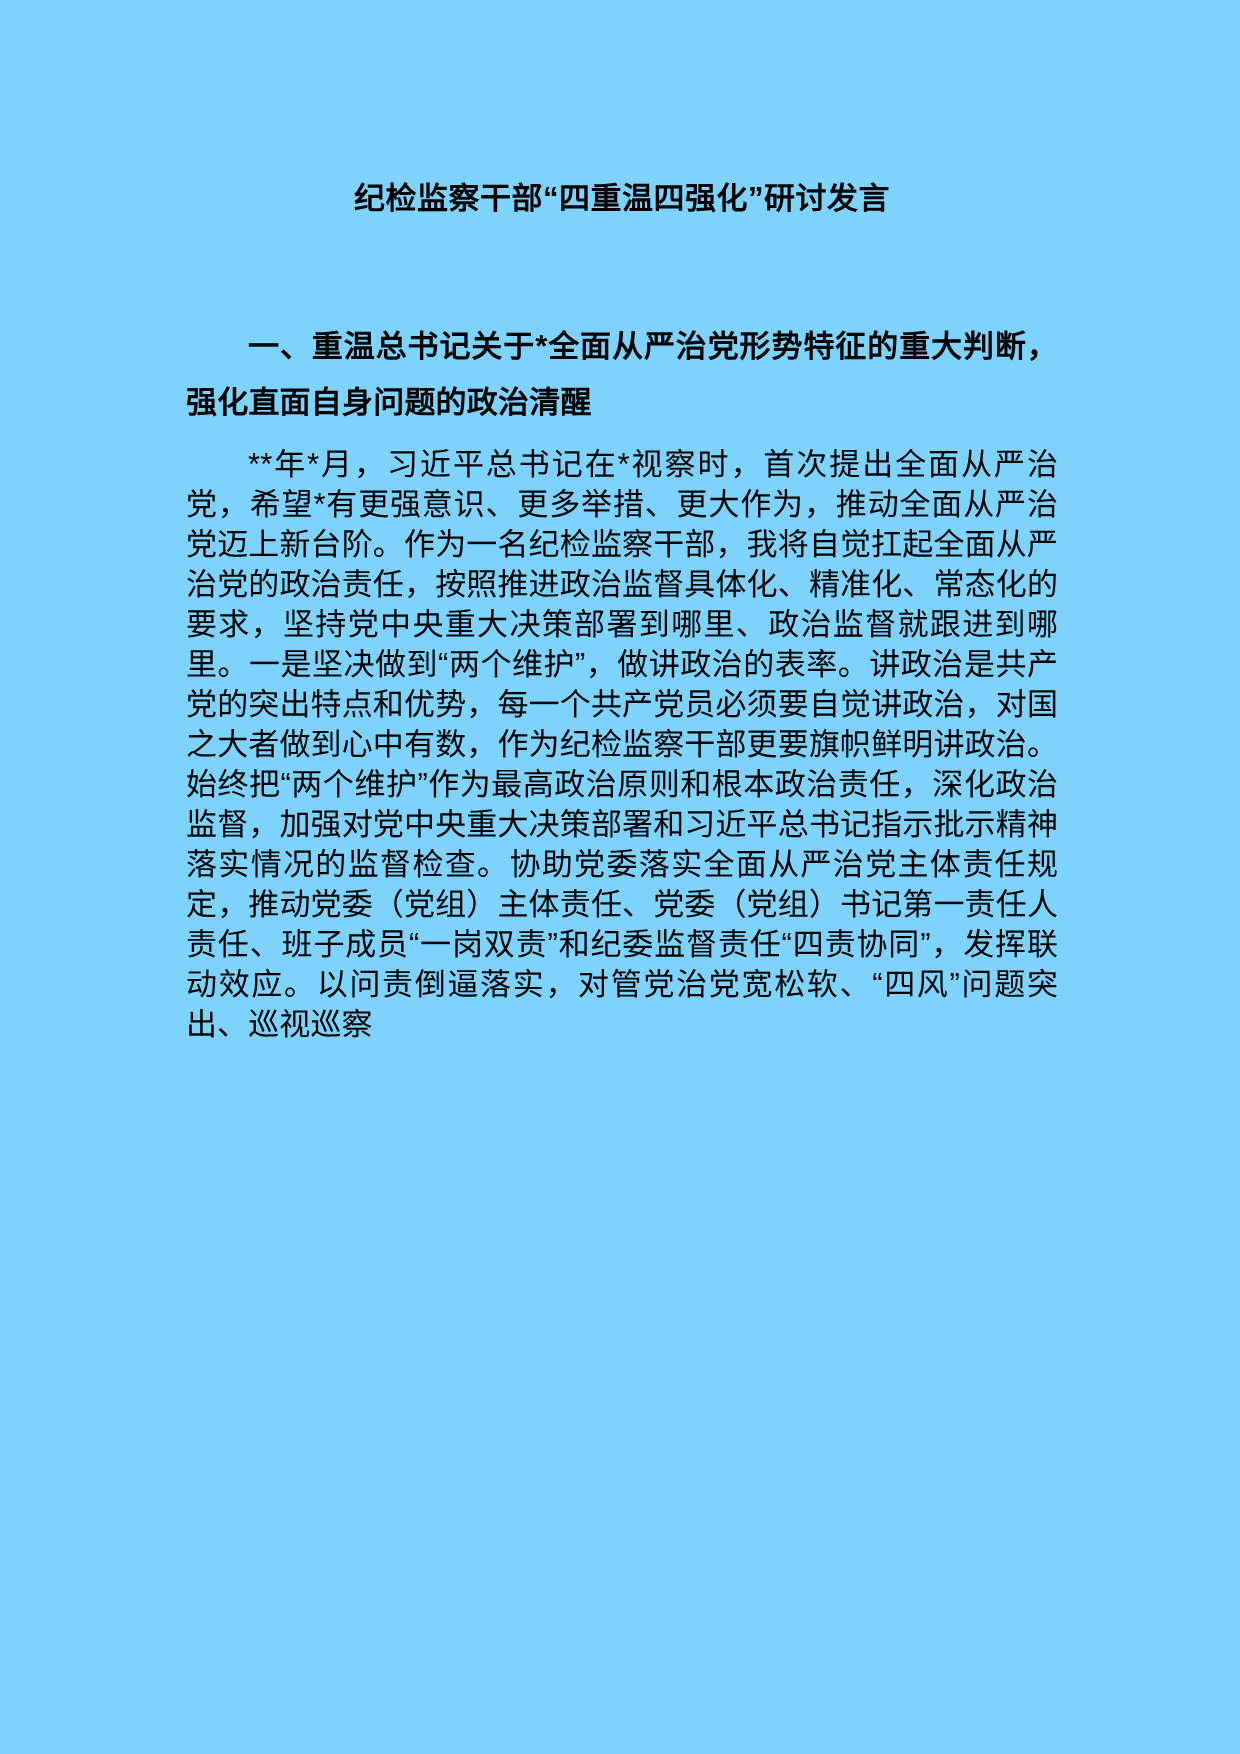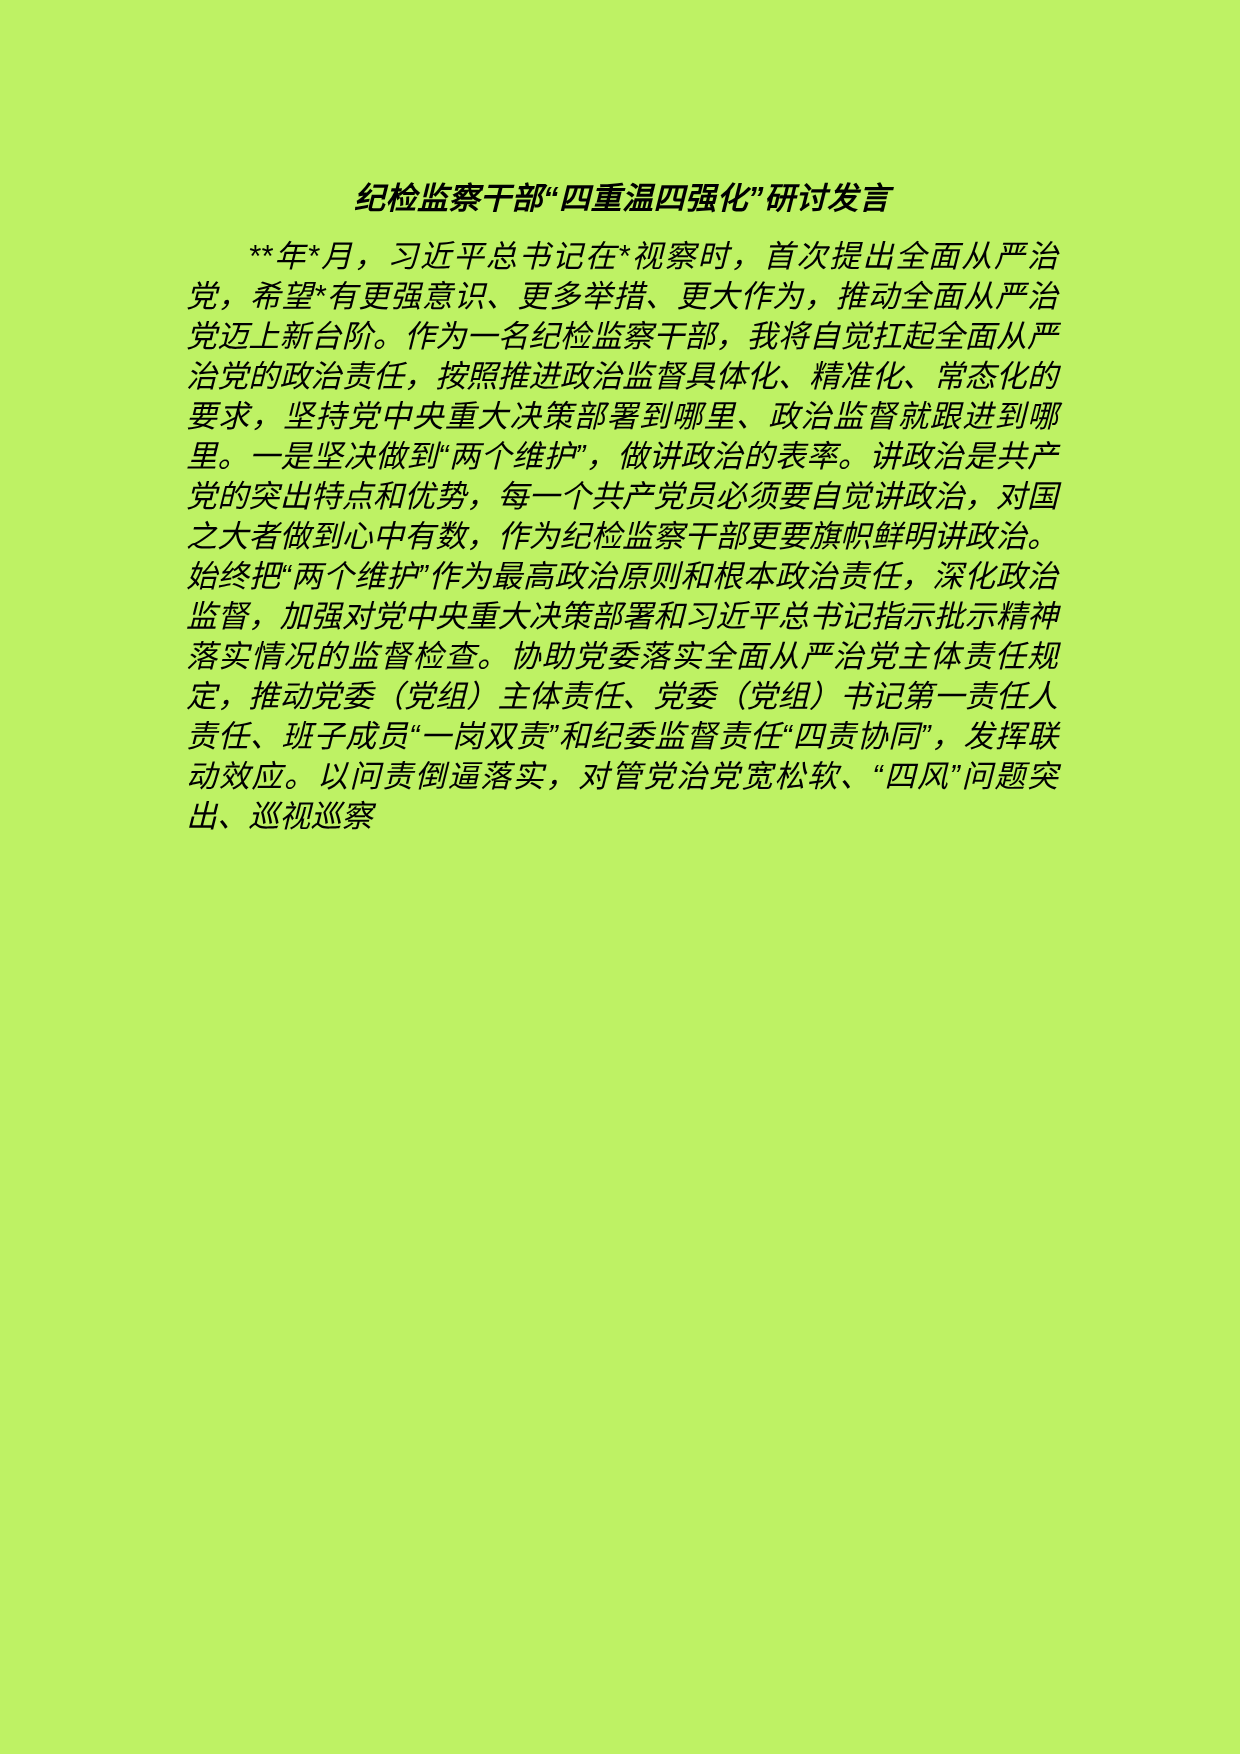--- a/index.html
+++ b/index.html
@@ -11,24 +11,23 @@
   body {
     font-family: "Liberation Sans", "DejaVu Sans", sans-serif;
     color: #000000;
     -webkit-font-smoothing: antialiased;
   }
   .page {
     position: relative;
     width: 1240px;
     height: 1754px;
     margin: 0 auto;
-    background: #bef264;
+    background: #7dd3fc;
     overflow: hidden;
     box-sizing: border-box;
-    font-style: italic;
   }
   .content {
     position: absolute;
     left: 186px;
     top: 0;
     width: 872px;
   }
   .doc-title {
     font-size: 31px;
     font-weight: bold;
@@ -65,17 +64,18 @@
   }
 </style>
 </head>
 <body>
 
 <div class="page">
   <div class="content">
 
     <h1 class="doc-title">纪检监察干部“四重温四强化”研讨发言</h1>
 
+    <h2 class="section-heading">一、重温总书记关于*全面从严治党形势特征的重大判断，强化直面自身问题的政治清醒</h2>
 
     <p class="body-paragraph">**年*月，习近平总书记在*视察时，首次提出全面从严治党，希望*有更强意识、更多举措、更大作为，推动全面从严治党迈上新台阶。作为一名纪检监察干部，我将自觉扛起全面从严治党的政治责任，按照推进政治监督具体化、精准化、常态化的要求，坚持党中央重大决策部署到哪里、政治监督就跟进到哪里。一是坚决做到“两个维护”，做讲政治的表率。讲政治是共产党的突出特点和优势，每一个共产党员必须要自觉讲政治，对国之大者做到心中有数，作为纪检监察干部更要旗帜鲜明讲政治。始终把“两个维护”作为最高政治原则和根本政治责任，深化政治监督，加强对党中央重大决策部署和习近平总书记指示批示精神落实情况的监督检查。协助党委落实全面从严治党主体责任规定，推动党委（党组）主体责任、党委（党组）书记第一责任人责任、班子成员“一岗双责”和纪委监督责任“四责协同”，发挥联动效应。以问责倒逼落实，对管党治党宽松软、“四风”问题突出、巡视巡察</p>
 
   </div>
 </div>
 
 </body></html>

